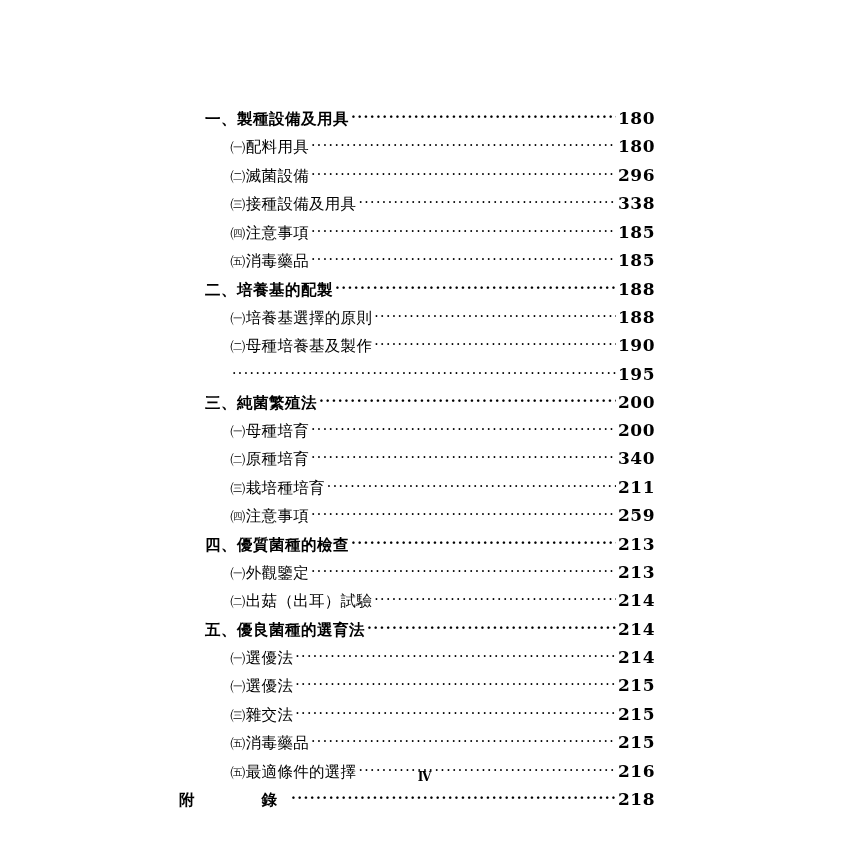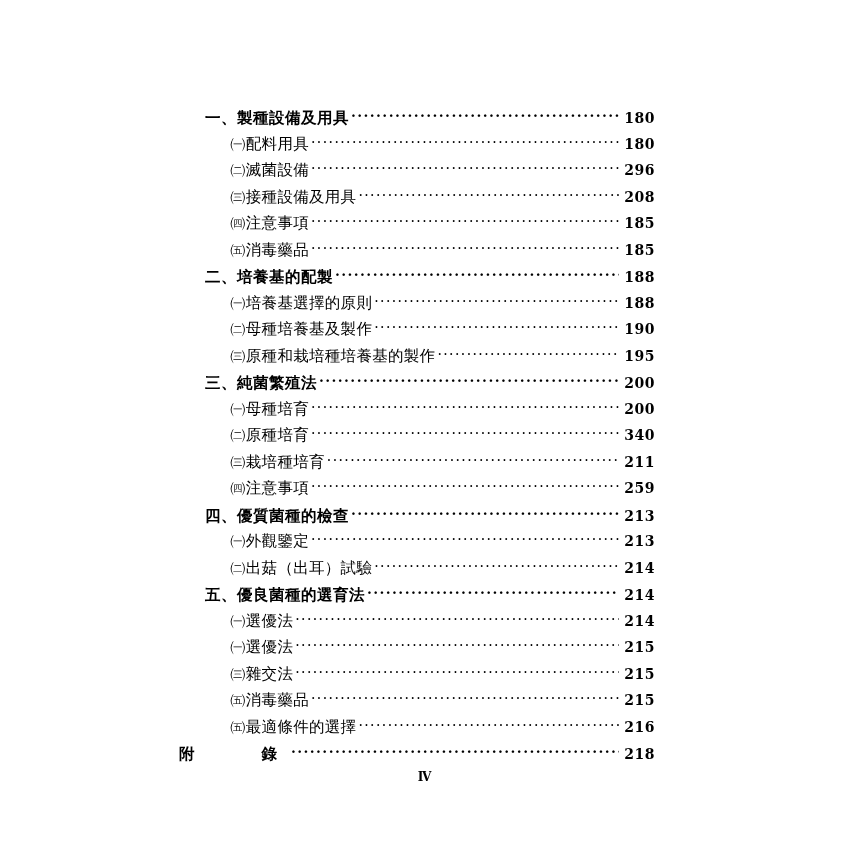--- a/index.html
+++ b/index.html
@@ -74,21 +74,21 @@
   }
   .dots::after {
     content: "······························································································";
     display: block;
     white-space: nowrap;
   }
 
   .pageno {
     flex: 0 0 auto;
     font-weight: bold;
-    font-size: 14px;
+    font-size: 17px;
     min-width: 34px;
     text-align: right;
     letter-spacing: 0.5px;
   }
 
   .lvl2 .pageno {
     font-weight: bold;
   }
 
   .folio {
@@ -123,21 +123,21 @@
         <span class="pageno">180</span>
       </div>
       <div class="toc-row lvl2">
         <span class="toc-title">㈡滅菌設備</span>
         <span class="dots"></span>
         <span class="pageno">296</span>
       </div>
       <div class="toc-row lvl2">
         <span class="toc-title">㈢接種設備及用具</span>
         <span class="dots"></span>
-        <span class="pageno">208</span>
+        <span class="pageno">338</span>
       </div>
       <div class="toc-row lvl2">
         <span class="toc-title">㈣注意事項</span>
         <span class="dots"></span>
         <span class="pageno">185</span>
       </div>
       <div class="toc-row lvl2">
         <span class="toc-title">㈤消毒藥品</span>
         <span class="dots"></span>
         <span class="pageno">185</span>
@@ -151,21 +151,20 @@
         <span class="toc-title">㈠培養基選擇的原則</span>
         <span class="dots"></span>
         <span class="pageno">188</span>
       </div>
       <div class="toc-row lvl2">
         <span class="toc-title">㈡母種培養基及製作</span>
         <span class="dots"></span>
         <span class="pageno">190</span>
       </div>
       <div class="toc-row lvl2">
-        <span class="toc-title">㈢原種和栽培種培養基的製作</span>
         <span class="dots"></span>
         <span class="pageno">195</span>
       </div>
       <div class="toc-row lvl1">
         <span class="toc-title">三、純菌繁殖法</span>
         <span class="dots"></span>
         <span class="pageno">200</span>
       </div>
       <div class="toc-row lvl2">
         <span class="toc-title">㈠母種培育</span>

